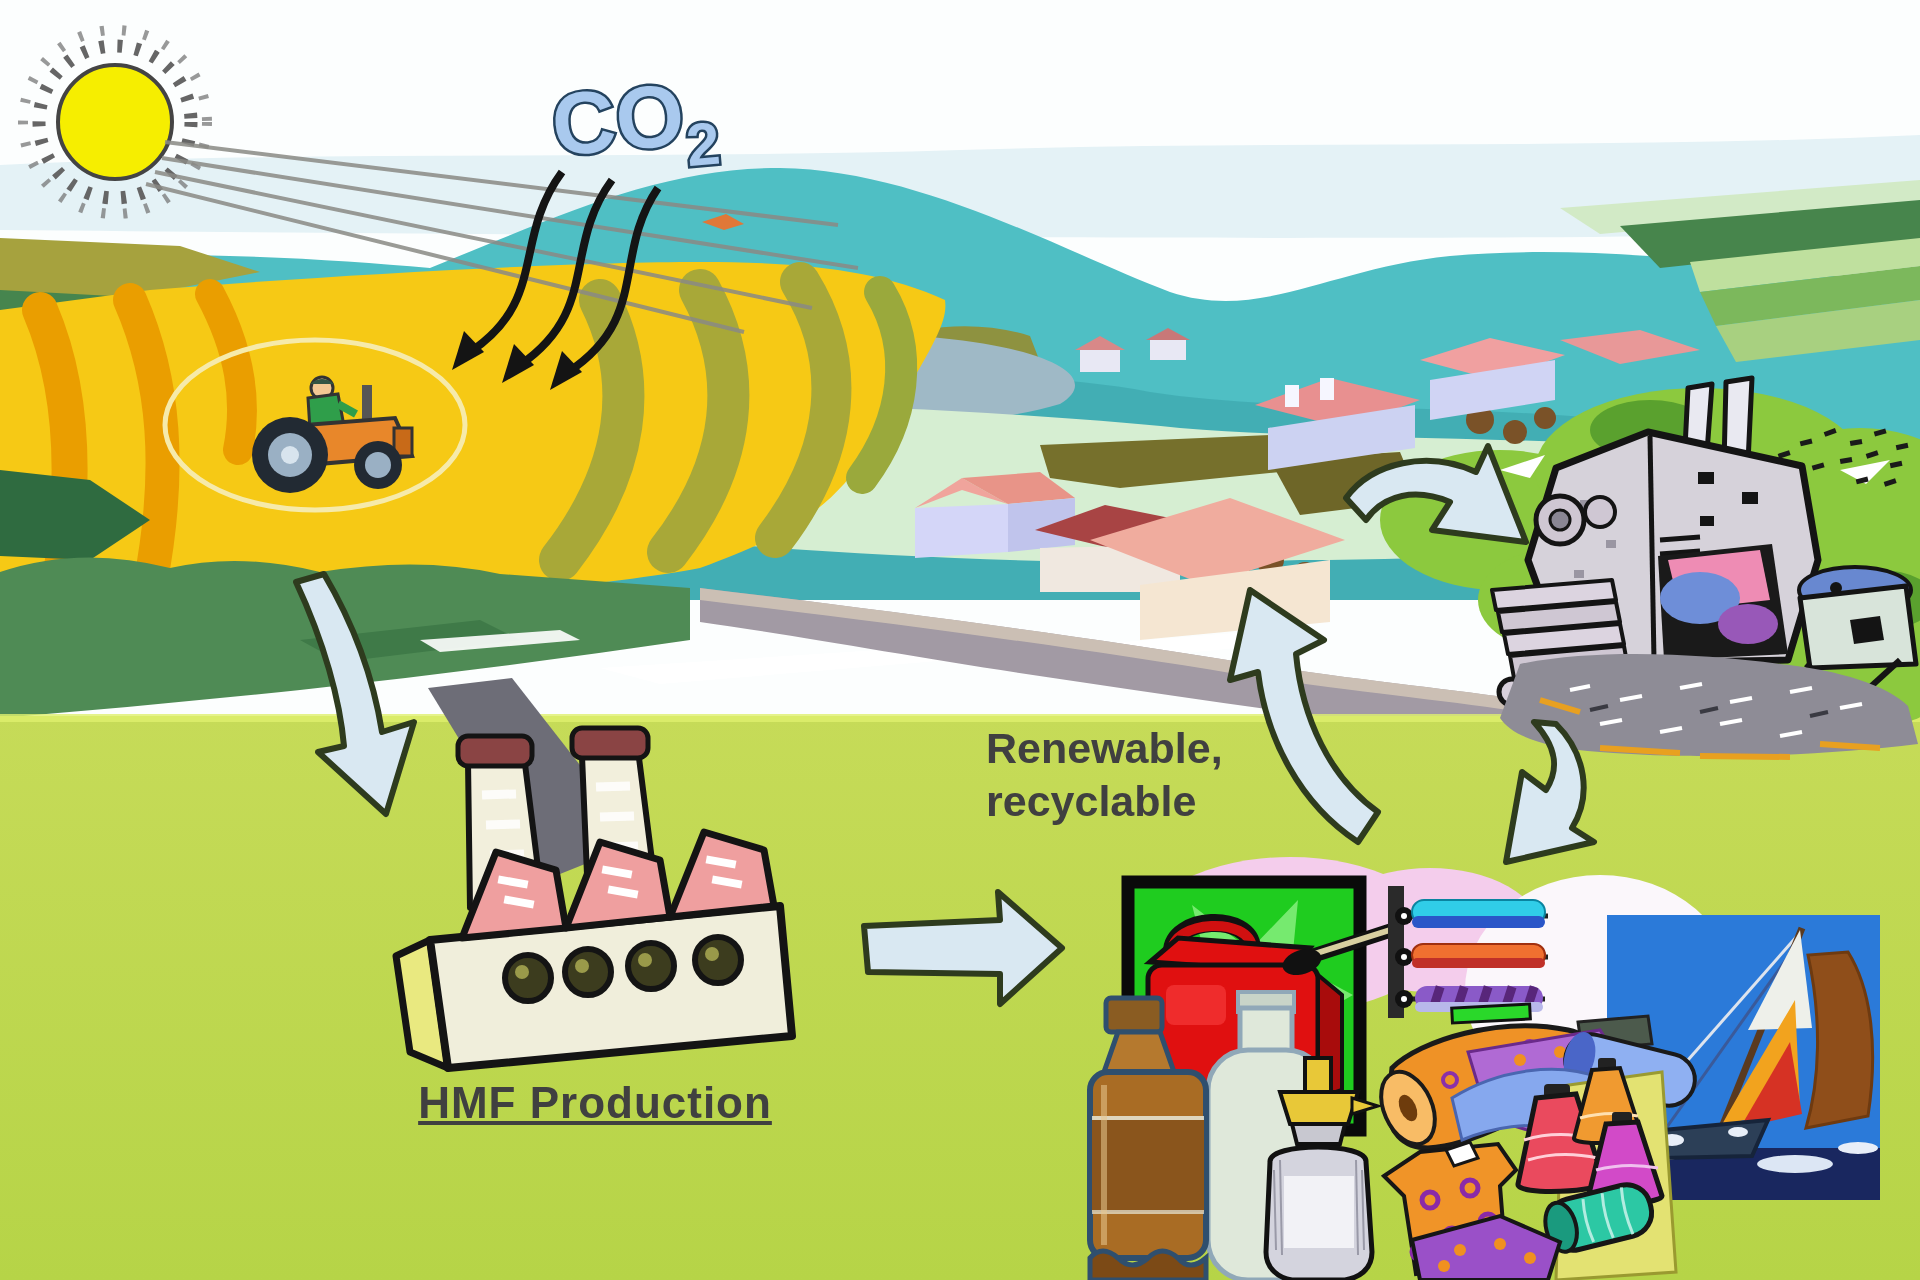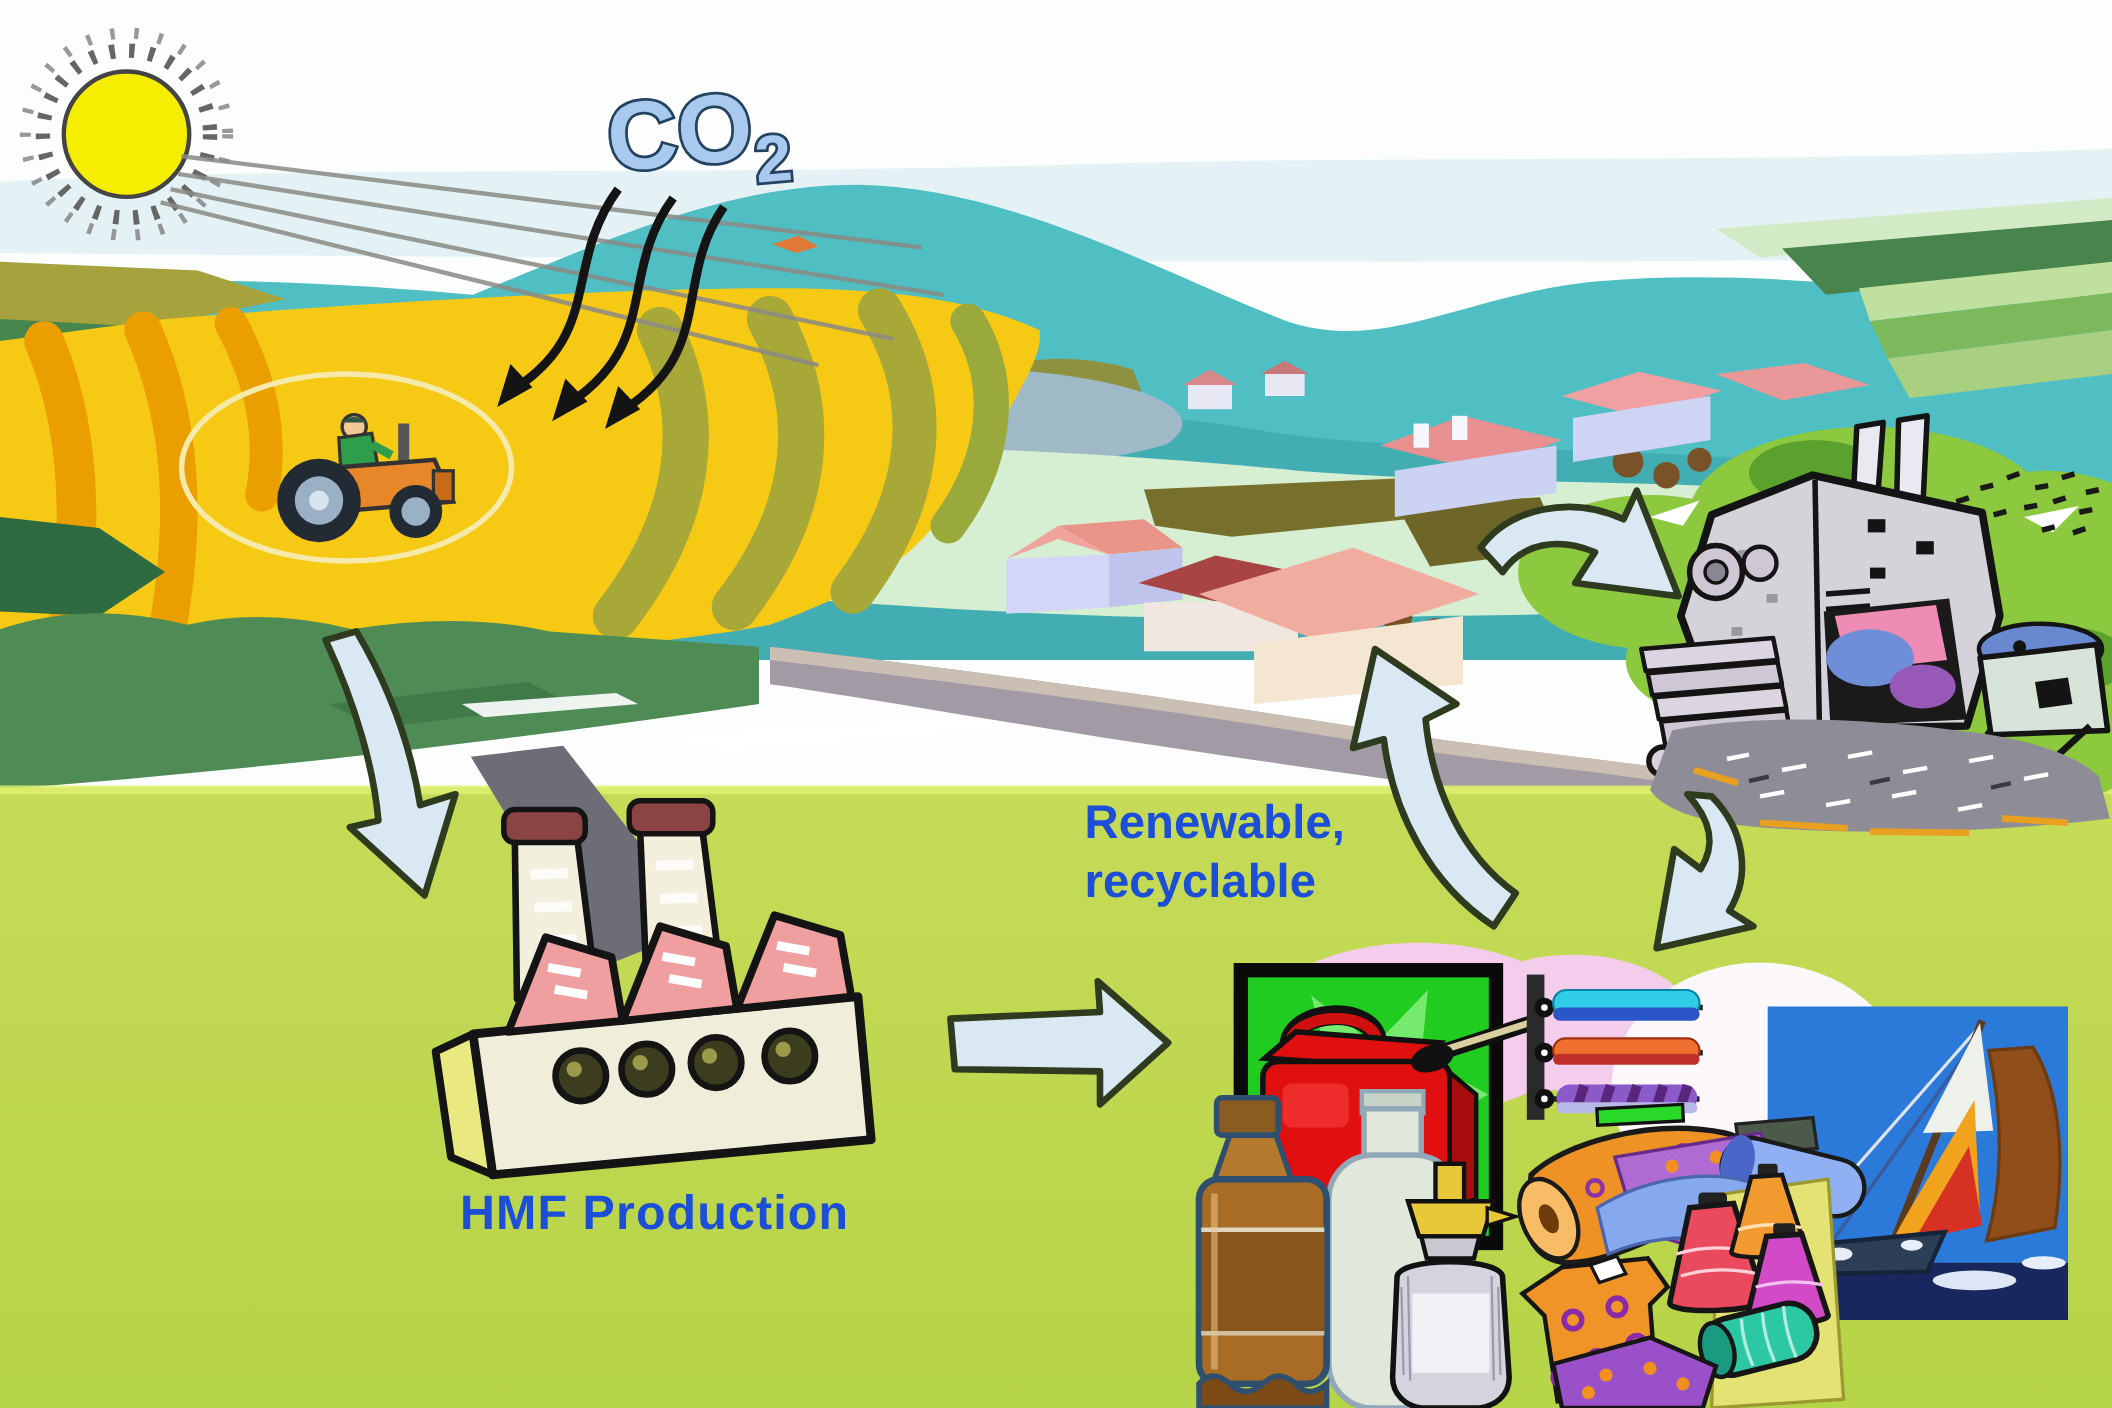--- a/index.html
+++ b/index.html
@@ -1,21 +1,21 @@
 <!DOCTYPE html>
 <html><head>
 <meta charset="utf-8">
 <style>
   html,body{margin:0;padding:0;background:#ffffff;}
   .stage{position:relative;width:1920px;height:1280px;overflow:hidden;
          font-family:"Liberation Sans",sans-serif;}
   .stage svg{position:absolute;left:0;top:0;}
-  .label{position:absolute;color:#1d4ed8;font-weight:700;}
+  .label{position:absolute;color:#404040;font-weight:700;}
   #hmf-label{left:388px;top:1078px;width:414px;text-align:center;
-             font-size:44px;letter-spacing:1px;}
+             font-size:44px;letter-spacing:1px;text-decoration:underline;}
   #polymers-label{left:986px;top:722px;font-size:43px;line-height:53px;}
   #polymers-label span{display:block;}
 </style>
 </head>
 <body>
 
 <div class="stage">
 <svg width="1920" height="1280" viewBox="0 0 1920 1280">
   <defs>
     <linearGradient id="lowerbg" x1="0" y1="0" x2="0" y2="1">

